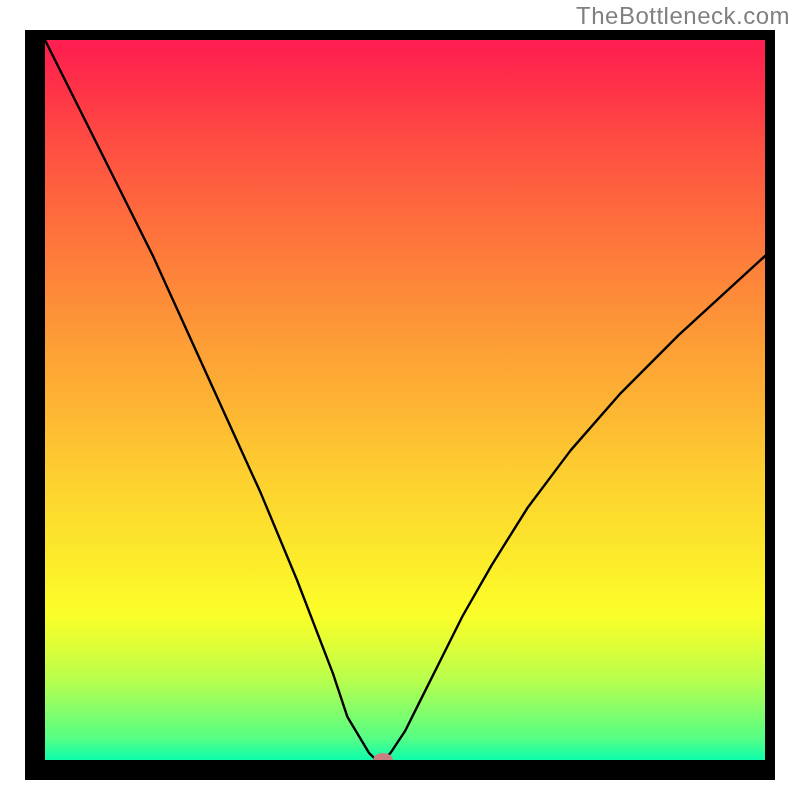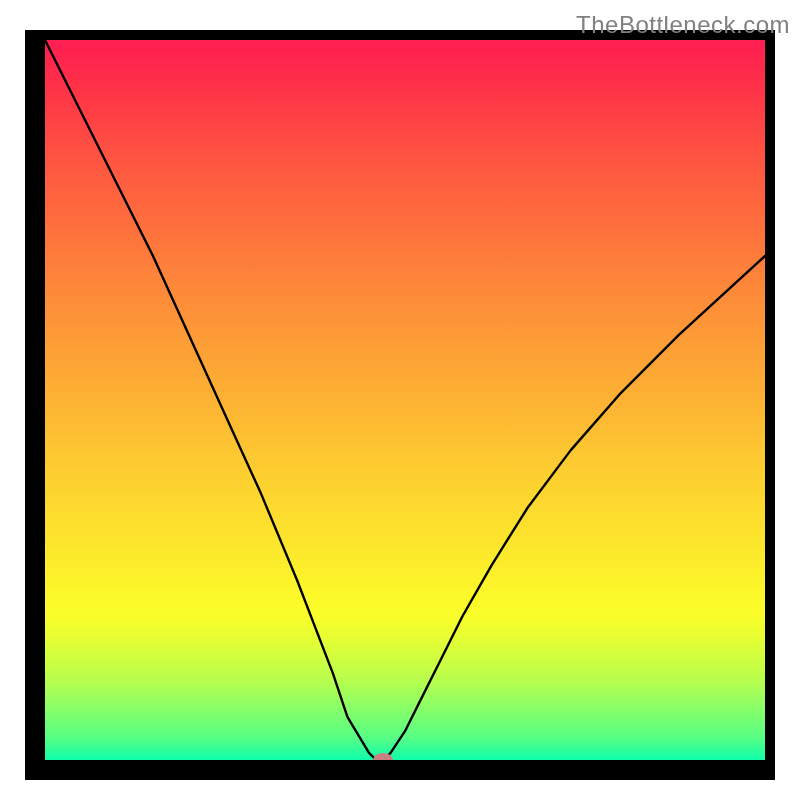--- a/index.html
+++ b/index.html
@@ -10,21 +10,21 @@
     background: #ffffff;
     font-family: Arial, Helvetica, sans-serif;
   }
   .wrap {
     position: relative;
     width: 800px;
     height: 800px;
   }
   .watermark {
     position: absolute;
-    top: 11px;
+    top: 2px;
     right: 10px;
     color: #808080;
     font-size: 24px;
     letter-spacing: 0.5px;
     z-index: 5;
   }
   .frame {
     position: absolute;
     left: 25px;
     top: 30px;

